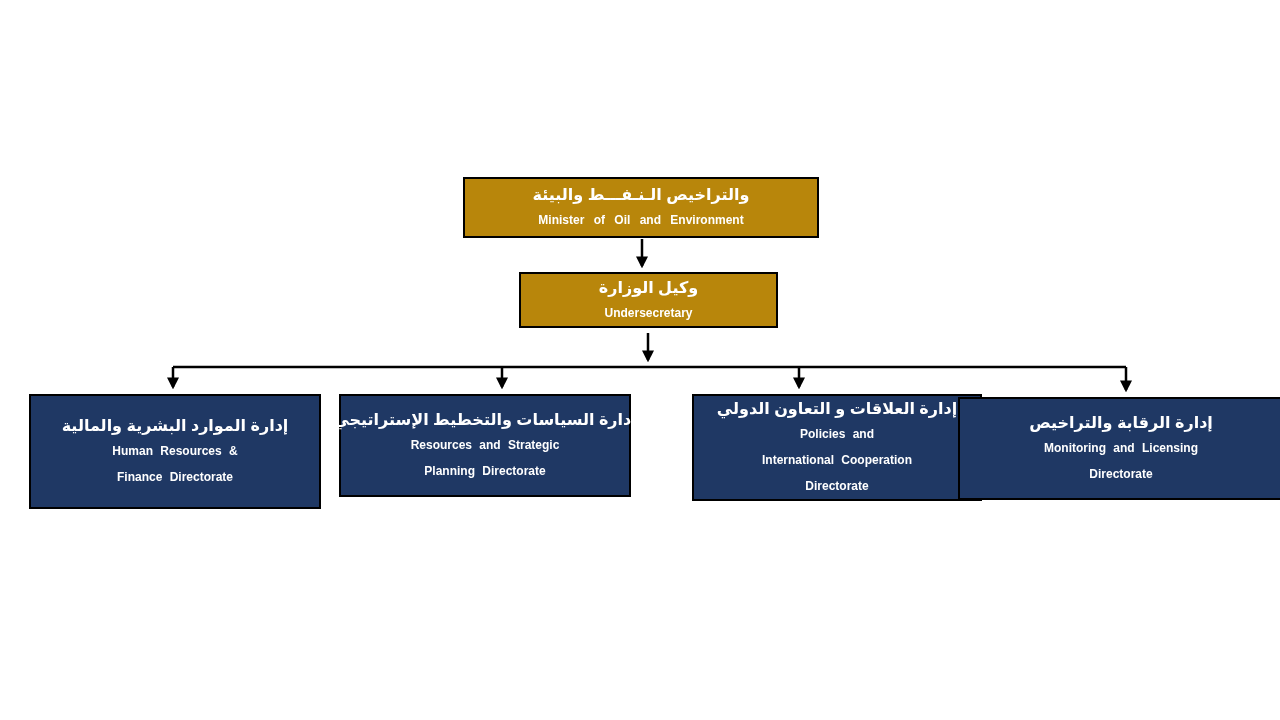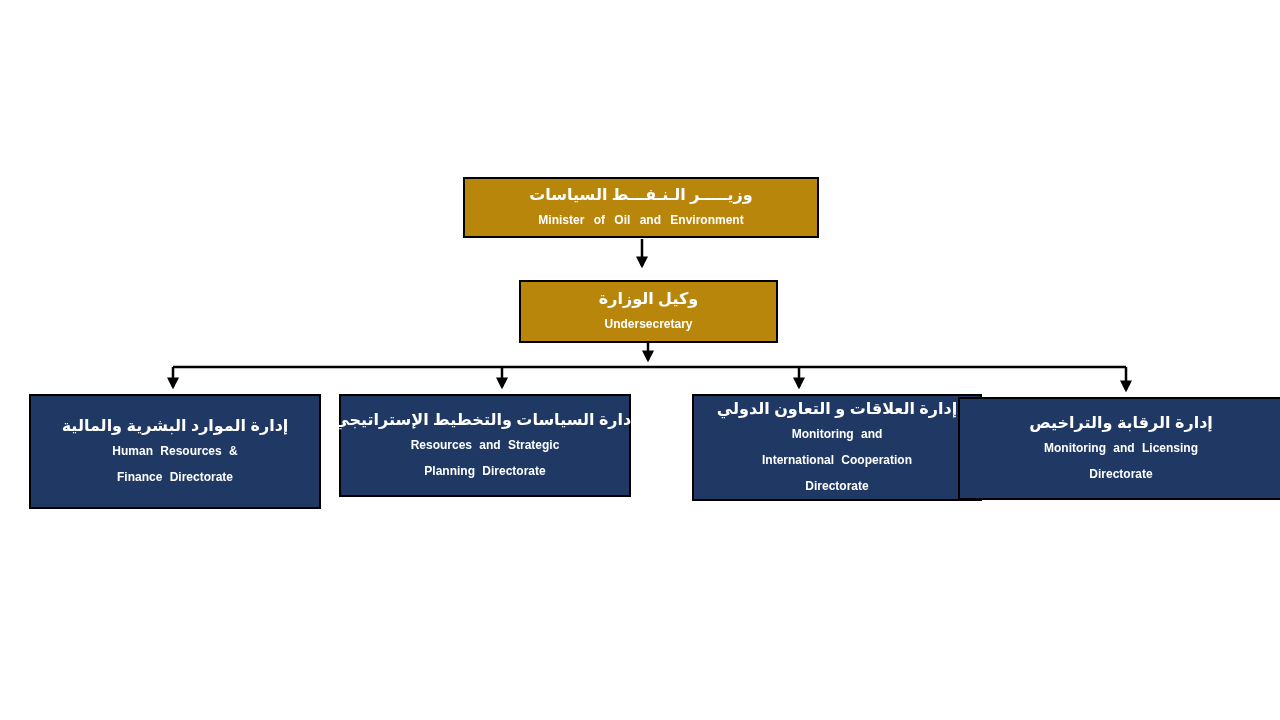--- a/index.html
+++ b/index.html
@@ -45,21 +45,21 @@
   }
   .en {
     font-size: 12px;
     line-height: 26px;
     word-spacing: 4px;
     white-space: nowrap;
   }
   .minister-box .en { word-spacing: 6px; }
   
   .minister-box       { left: 463px; top: 177px; width: 356px; height: 61px; }
-  .undersecretary-box { left: 519px; top: 272px; width: 259px; height: 63px; margin-top: 8px; }
+  .undersecretary-box { left: 519px; top: 272px; width: 259px; height: 56px; }
   .dir-box-1 { left: 29px;  top: 394px; width: 292px; height: 115px; }
   .dir-box-2 { left: 339px; top: 394px; width: 292px; height: 103px; }
   .dir-box-3 { left: 648px; top: 394px; width: 290px; height: 107px; margin-left: 44px; }
   .dir-box-4 { left: 958px; top: 397px; width: 326px; height: 103px; }
 </style>
 </head>
 <body>
 
 <div class="canvas">
 
@@ -78,21 +78,21 @@
       <line x1="173" y1="367" x2="1126" y2="367"></line>
 
       <line x1="173" y1="367" x2="173" y2="387" marker-end="url(#arrowhead)"></line>
       <line x1="502" y1="367" x2="502" y2="387" marker-end="url(#arrowhead)"></line>
       <line x1="799" y1="367" x2="799" y2="387" marker-end="url(#arrowhead)"></line>
       <line x1="1126" y1="367" x2="1126" y2="390" marker-end="url(#arrowhead)"></line>
     </g>
   </svg>
 
   <div class="node gold minister-box">
-    <div class="ar">وزيـــــر الـنـفـــط السياسات</div>
+    <div class="ar">والتراخيص الـنـفـــط والبيئة</div>
     <div class="en">Minister of Oil and Environment</div>
   </div>
 
   <div class="node gold undersecretary-box">
     <div class="ar">وكيل الوزارة</div>
     <div class="en">Undersecretary</div>
   </div>
 
   <div class="node navy dir-box-1">
     <div class="ar">إدارة الموارد البشرية والمالية</div>
@@ -101,21 +101,21 @@
   </div>
 
   <div class="node navy dir-box-2">
     <div class="ar">إدارة السياسات والتخطيط  الإستراتيجي</div>
     <div class="en">Resources and Strategic</div>
     <div class="en">Planning Directorate</div>
   </div>
 
   <div class="node navy dir-box-3">
     <div class="ar">إدارة العلاقات و التعاون الدولي</div>
-    <div class="en">Monitoring and</div>
+    <div class="en">Policies and</div>
     <div class="en">International Cooperation</div>
     <div class="en">Directorate</div>
   </div>
 
   <div class="node navy dir-box-4">
     <div class="ar">إدارة الرقابة  والتراخيص</div>
     <div class="en">Monitoring and Licensing</div>
     <div class="en">Directorate</div>
   </div>
 

